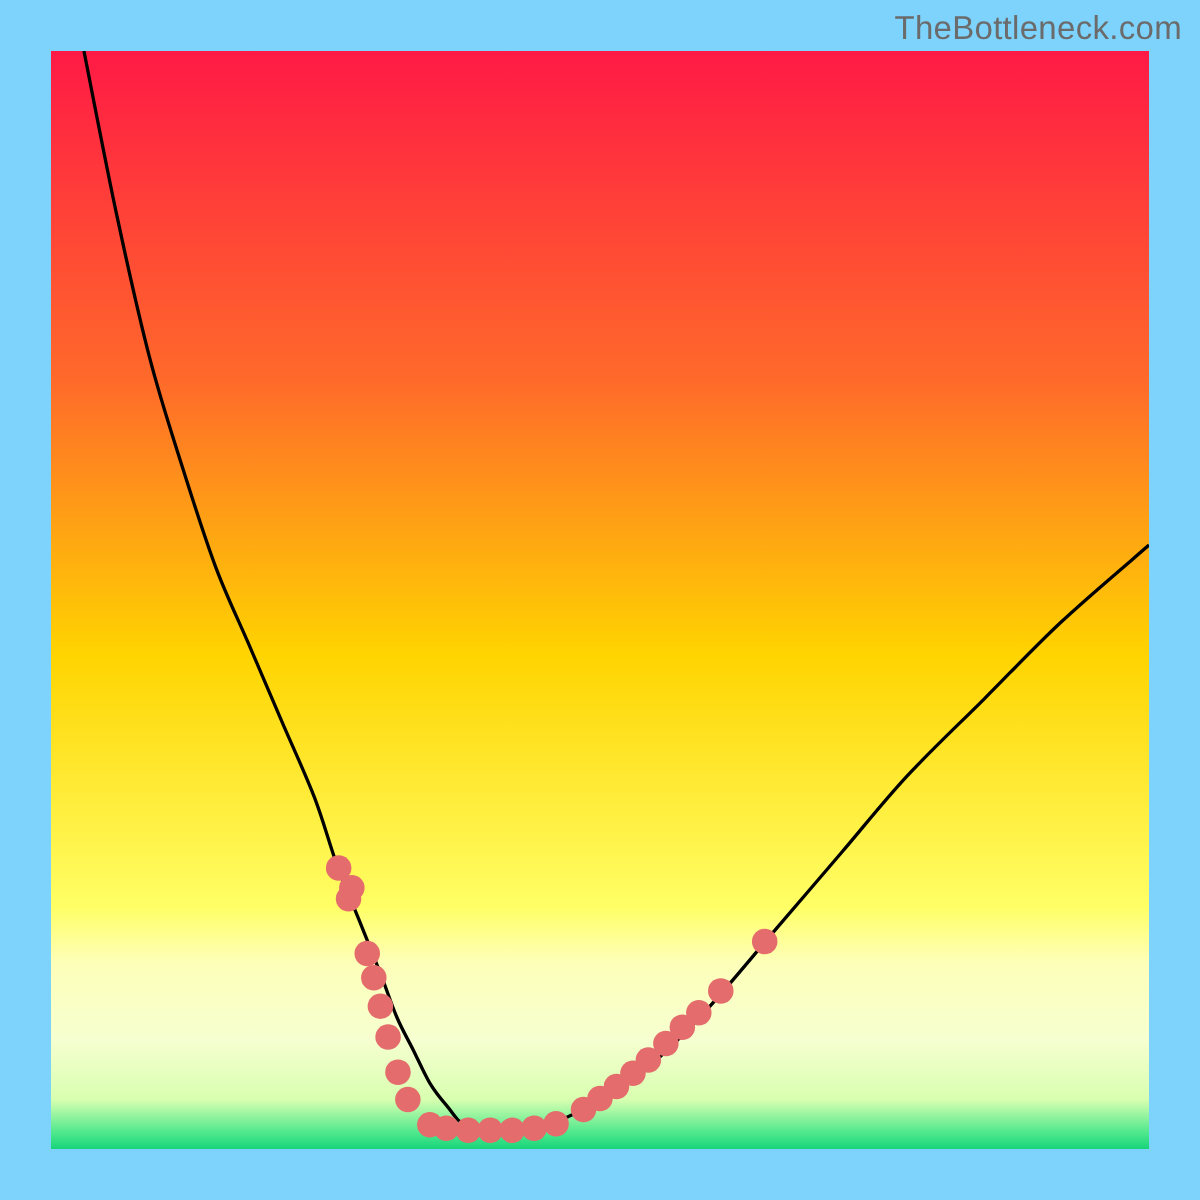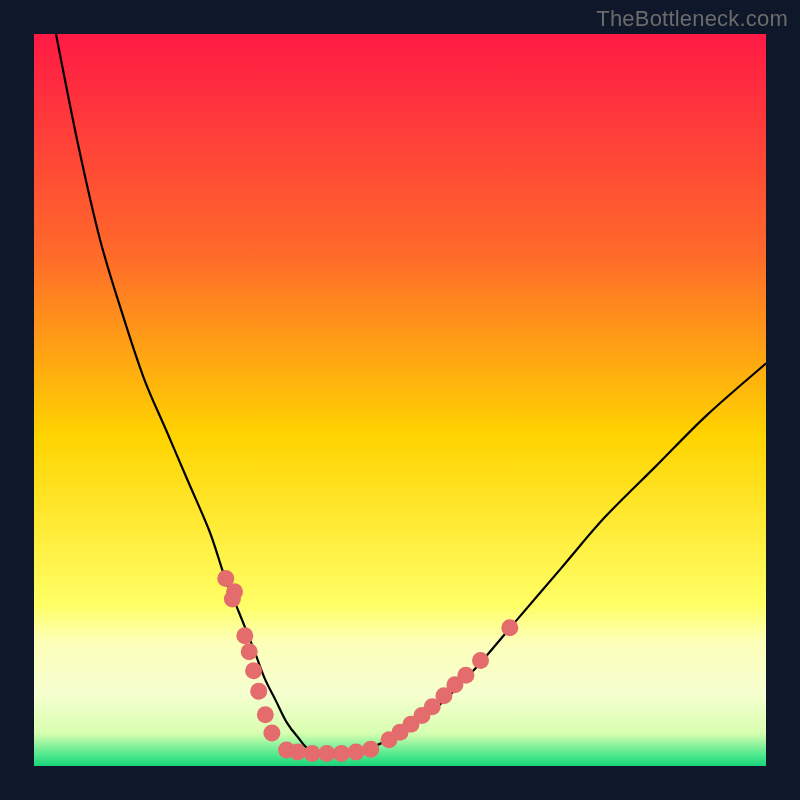--- a/index.html
+++ b/index.html
@@ -9,21 +9,21 @@
     height: 800px;
     background: #000;
     overflow: hidden;
   }
   .frame {
     position: absolute;
     left: 0;
     top: 0;
     width: 800px;
     height: 800px;
-    background: #0f172a;
+    background: #7dd3fc;
   }
   .plot {
     position: absolute;
     left: 34px;
     top: 34px;
     width: 732px;
     height: 732px;
   }
   svg { display: block; }
   .watermark {

